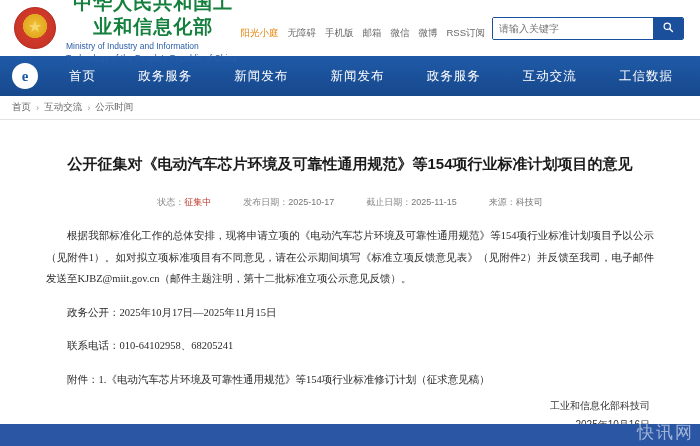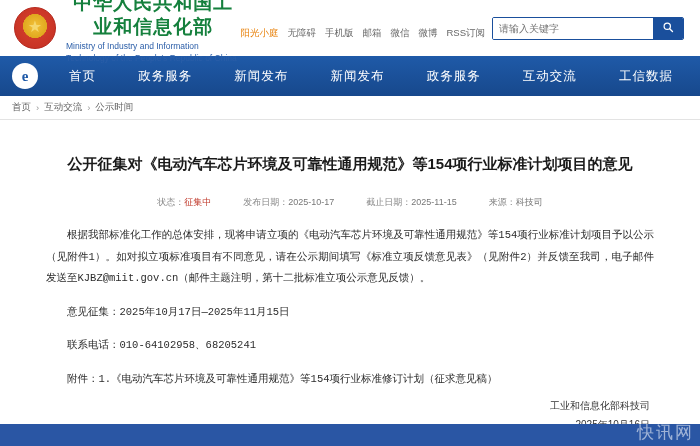--- a/index.html
+++ b/index.html
@@ -171,21 +171,21 @@
     padding: 10px 0 16px 0;
   }
   .meta .val { color: #777; margin-top: 21px; }
   .meta .status-val { color: #c0392b; }
 
   .body-text {
     font-size: 10.5px;
     color: #2b2b2b;
     line-height: 2.05;
     text-align: justify;
-    font-family: Liberation Mono, monospace;
+    font-family: Liberation Serif, serif;
   }
   .body-text p { margin: 0 0 12px 0; text-indent: 2em; }
   .attach-block { text-indent: 0; padding-left: 2em; }
   .attach-line2 { padding-left: 4.15em; }
 
   .signature {
     margin-top: 6px;
     text-align: right;
     font-size: 10px;
     color: #333;
@@ -282,21 +282,21 @@
       <span>
         <span>截止日期：</span><span class="val">2025-11-15</span>
       </span>
       <span>
         <span>来源：</span><span class="val">科技司</span>
       </span>
     </div>
 
     <div class="body-text">
       <p>根据我部标准化工作的总体安排，现将申请立项的《电动汽车芯片环境及可靠性通用规范》等154项行业标准计划项目予以公示（见附件1）。如对拟立项标准项目有不同意见，请在公示期间填写《标准立项反馈意见表》（见附件2）并反馈至我司，电子邮件发送至KJBZ@miit.gov.cn（邮件主题注明，第十二批标准立项公示意见反馈）。</p>
-      <p>意见征集：2025年10月17日—2025年11月15日</p>
+      <p>政务公开：2025年10月17日—2025年11月15日</p>
       <p>联系电话：010-64102958、68205241</p>
       <div class="attach-block">
         <span>附件：</span><span>1.《电动汽车芯片环境及可靠性通用规范》等154项行业标准修订计划（征求意见稿）</span>
       </div>
     </div>
 
     <div class="signature">
       <div>工业和信息化部科技司</div>
       <div>2025年10月16日</div>
     </div>

